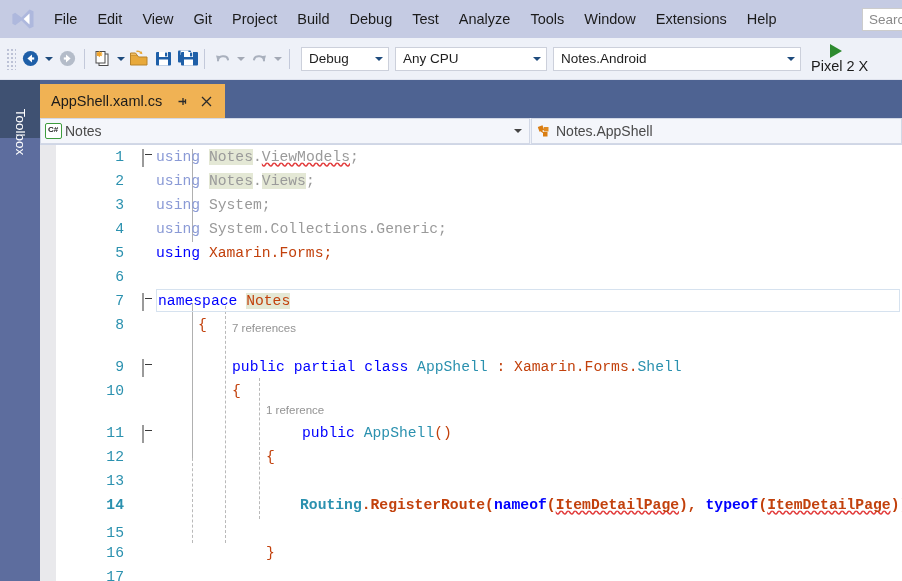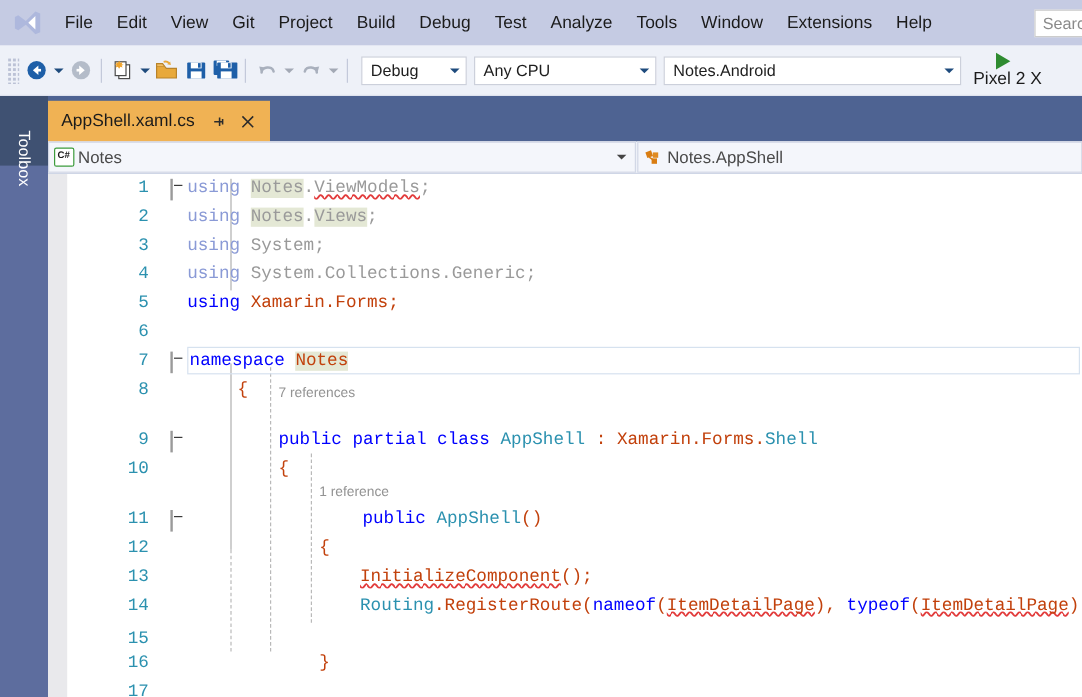--- a/index.html
+++ b/index.html
@@ -411,24 +411,23 @@
         <span class="txt" style="left:226px;margin-left:36px;"><span class="kw">public</span> <span class="typ">AppShell</span><span class="pln">()</span></span>
       </div>
 
       <div class="row" style="top:300px;position:absolute;width:862px;">
         <span class="lineno">12</span>
         <span class="txt" style="left:226px;"><span class="pln">{</span></span>
       </div>
 
       <div class="row" style="top:324px;position:absolute;width:862px;">
         <span class="lineno">13</span>
-        <span class="txt" style="left:260px;"><span class="pln sq">InitializeComponent</span><span class="pln">();</span></span>
-      </div>
-
-      <div class="row" style="top:348px;position:absolute;width:708px;">
+      </div>
+
+      <div class="row" style="top:348px;position:absolute;width:708px;font-weight:bold;">
         <span class="lineno">14</span>
         <span class="txt" style="left:260px;"><span class="typ">Routing</span><span class="pln">.RegisterRoute(</span><span class="kw">nameof</span><span class="pln">(</span><span class="pln sq">ItemDetailPage</span><span class="pln">), </span><span class="kw">typeof</span><span class="pln">(</span><span class="pln sq">ItemDetailPage</span><span class="pln">));</span></span>
       </div>
 
       <div class="row" style="top:376px;position:absolute;width:734px;">
         <span class="lineno">15</span>
       </div>
 
       <div class="row" style="top:396px;position:absolute;width:862px;">
         <span class="lineno">16</span>

